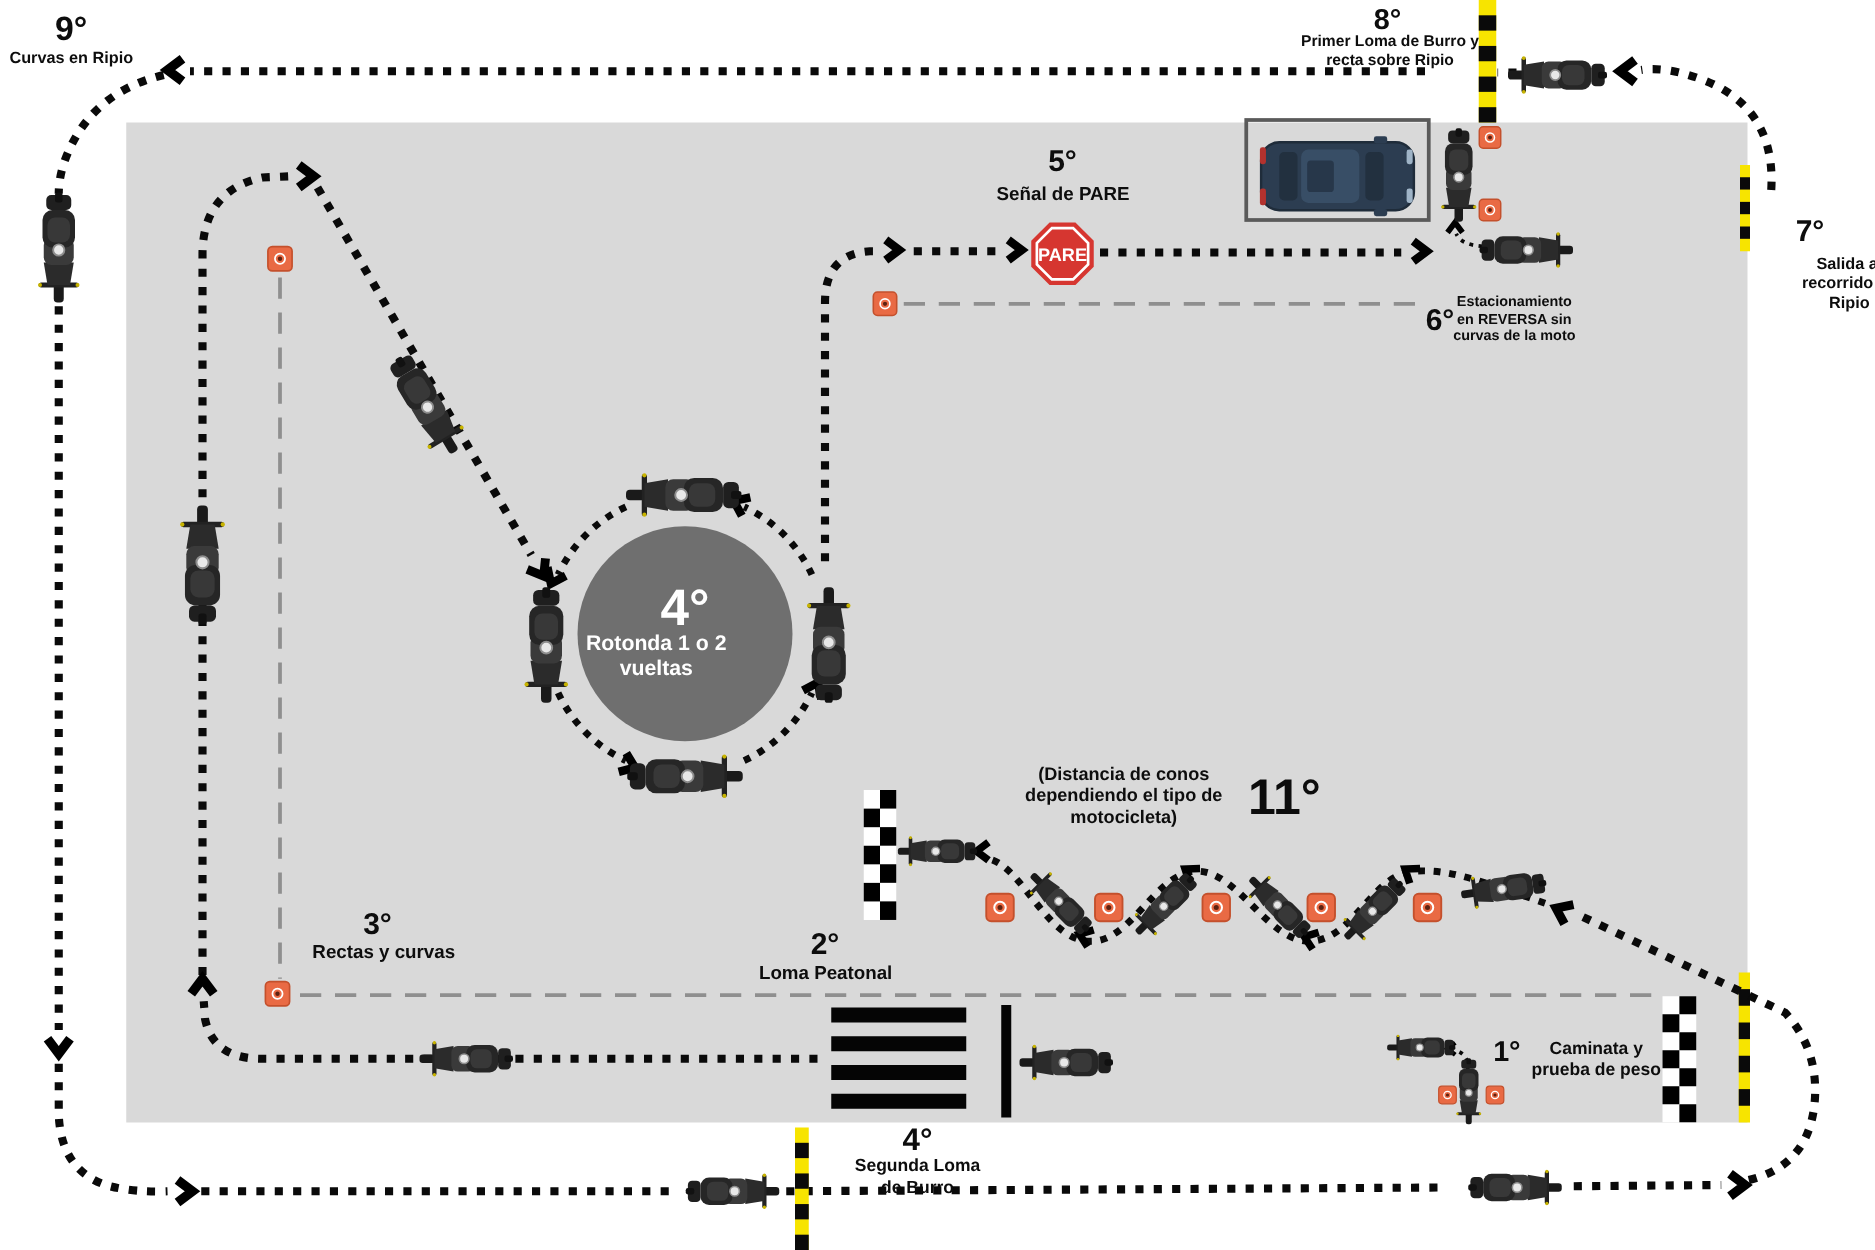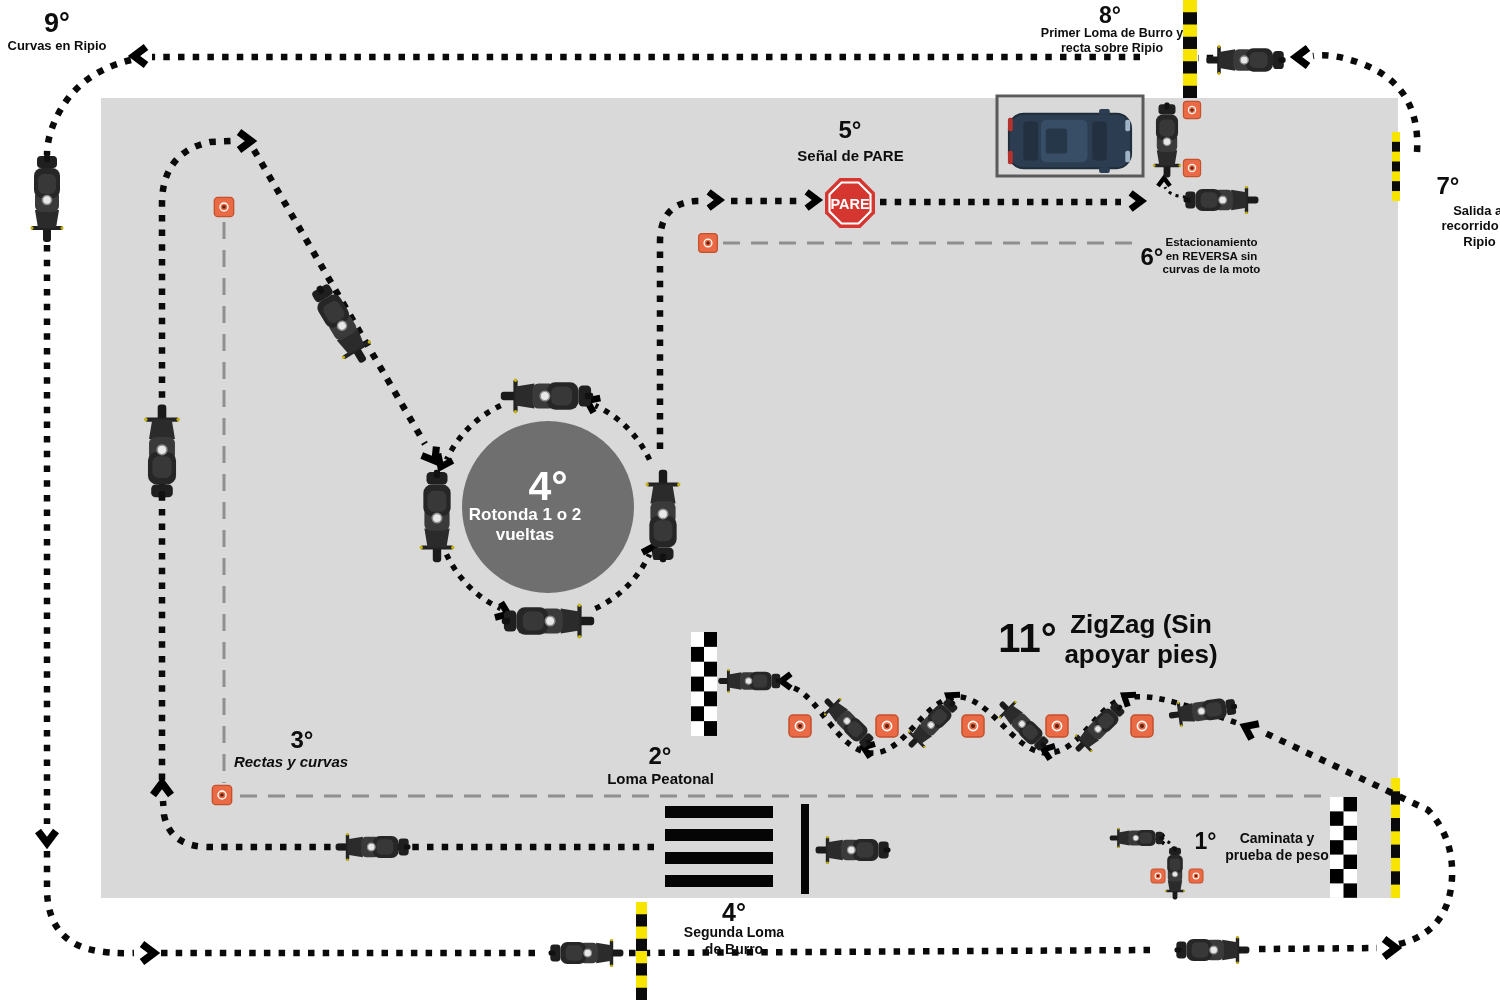--- a/index.html
+++ b/index.html
@@ -249,27 +249,27 @@
 <div class="lbl" style="left:820px;top:116px;width:60px;font-size:24px;">5°</div>
 <div class="lbl" style="left:773px;top:147px;width:155px;font-size:15px;">Señal de PARE</div>
 
 <div class="lbl" style="left:1122px;top:243px;width:60px;font-size:24px;">6°</div>
 <div class="lbl" style="left:1159px;top:236px;width:105px;font-size:11.5px;">Estacionamiento en REVERSA sin curvas de la moto</div>
 
 <div class="lbl white" style="left:498px;top:462px;width:100px;font-size:41px;">4°</div>
 <div class="lbl white" style="left:462px;top:505px;width:126px;font-size:17px;">Rotonda 1 o 2 vueltas</div>
 
 <div class="lbl" style="left:272px;top:726px;width:60px;font-size:24px;">3°</div>
-<div class="lbl" style="left:216px;top:753px;width:150px;font-size:15px;font-style:italic;">Rectas y curvas</div>
+<div class="lbl" style="left:232px;top:753px;width:150px;font-size:15px;">Rectas y curvas</div>
 
 <div class="lbl" style="left:630px;top:742px;width:60px;font-size:24px;">2°</div>
 <div class="lbl" style="left:583px;top:770px;width:155px;font-size:15px;">Loma Peatonal</div>
 
 <div class="lbl" style="left:985px;top:615px;width:85px;font-size:40px;">11°</div>
-<div class="lbl" style="left:1056px;top:610px;width:170px;font-size:26px;line-height:1.15;">ZigZag (Sin apoyar pies)</div>
+<div class="lbl" style="left:813px;top:612px;width:172px;font-size:14.5px;">(Distancia de conos dependiendo el tipo de motocicleta)</div>
 
 <div class="lbl" style="left:1178px;top:828px;width:55px;font-size:23px;">1°</div>
 <div class="lbl" style="left:1218px;top:830px;width:118px;font-size:14px;">Caminata y prueba de peso</div>
 
 <div class="lbl" style="left:704px;top:898px;width:60px;font-size:25px;">4°</div>
 <div class="lbl" style="left:678px;top:924px;width:112px;font-size:14px;">Segunda Loma de Burro</div>
 
 </div>
 
 </body></html>

